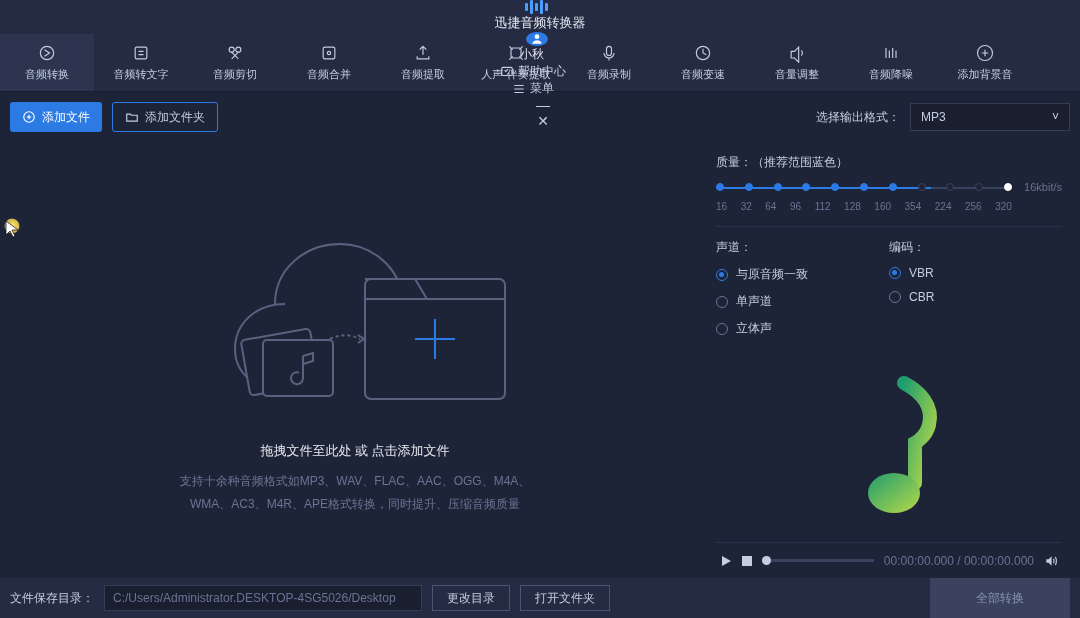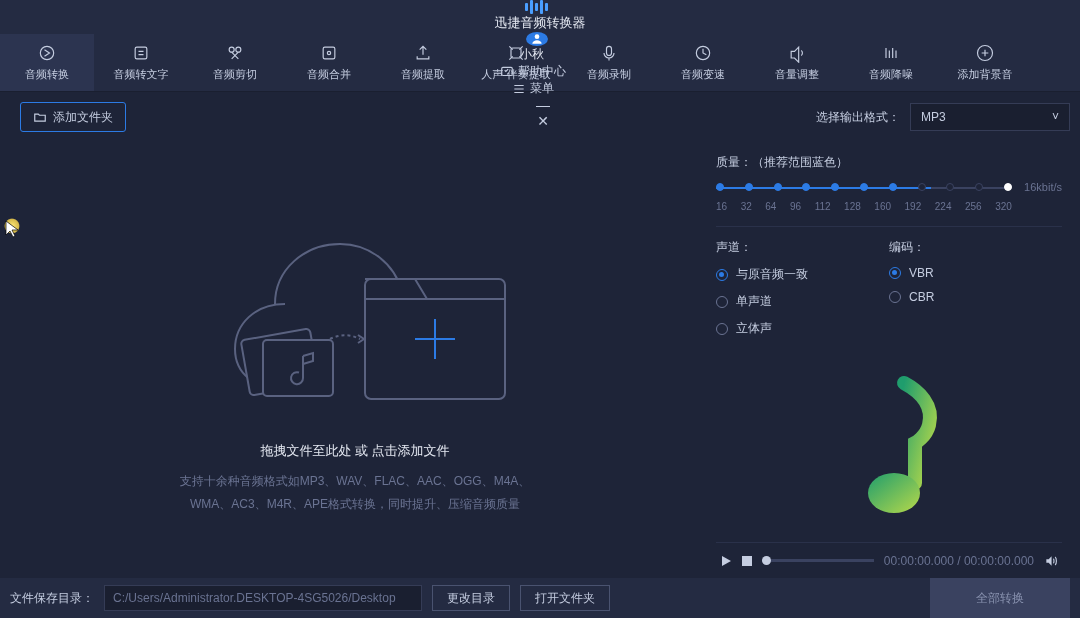--- a/index.html
+++ b/index.html
@@ -216,20 +216,27 @@
         <svg width="20" height="20" viewBox="0 0 24 24">
           <circle cx="12" cy="12" r="9"></circle>
           <path d="M12 8v8M8 12h8"></path>
         </svg>
       </div>
       <span>添加背景音</span>
     </div>
   </div>
 
 <div class="subbar">
+  <div class="btn primary">
+    <svg width="14" height="14" viewBox="0 0 24 24" fill="none" stroke="#fff" stroke-width="2">
+        <circle cx="12" cy="12" r="9"></circle>
+        <path d="M12 8v8M8 12h8"></path>
+      </svg>
+    <span>添加文件</span>
+  </div>
   <div class="btn outline">
     <svg width="14" height="14" viewBox="0 0 24 24" fill="none" stroke="#c5cde0" stroke-width="2">
         <path d="M3 7h6l2 2h10v10H3z"></path>
       </svg>
     <span>添加文件夹</span>
   </div>
   <div class="spacer"></div>
   <div class="format-label">选择输出格式：</div>
   <div class="format-select">
     <span>MP3</span>
@@ -284,21 +291,21 @@
       <div class="slider-unit">16kbit/s</div>
     </div>
     <div class="slider-ticks" id="slider-ticks">
         <span>16</span>
         <span>32</span>
         <span>64</span>
         <span>96</span>
         <span>112</span>
         <span>128</span>
         <span>160</span>
-        <span>192</span>
+        <span>354</span>
         <span>224</span>
         <span>256</span>
         <span>320</span>
       </div>
     <div class="divider"></div>
 
     <div class="options-row">
       <div class="opt-col">
         <div class="opt-title">声道：</div>
         <div id="channel-opts">

